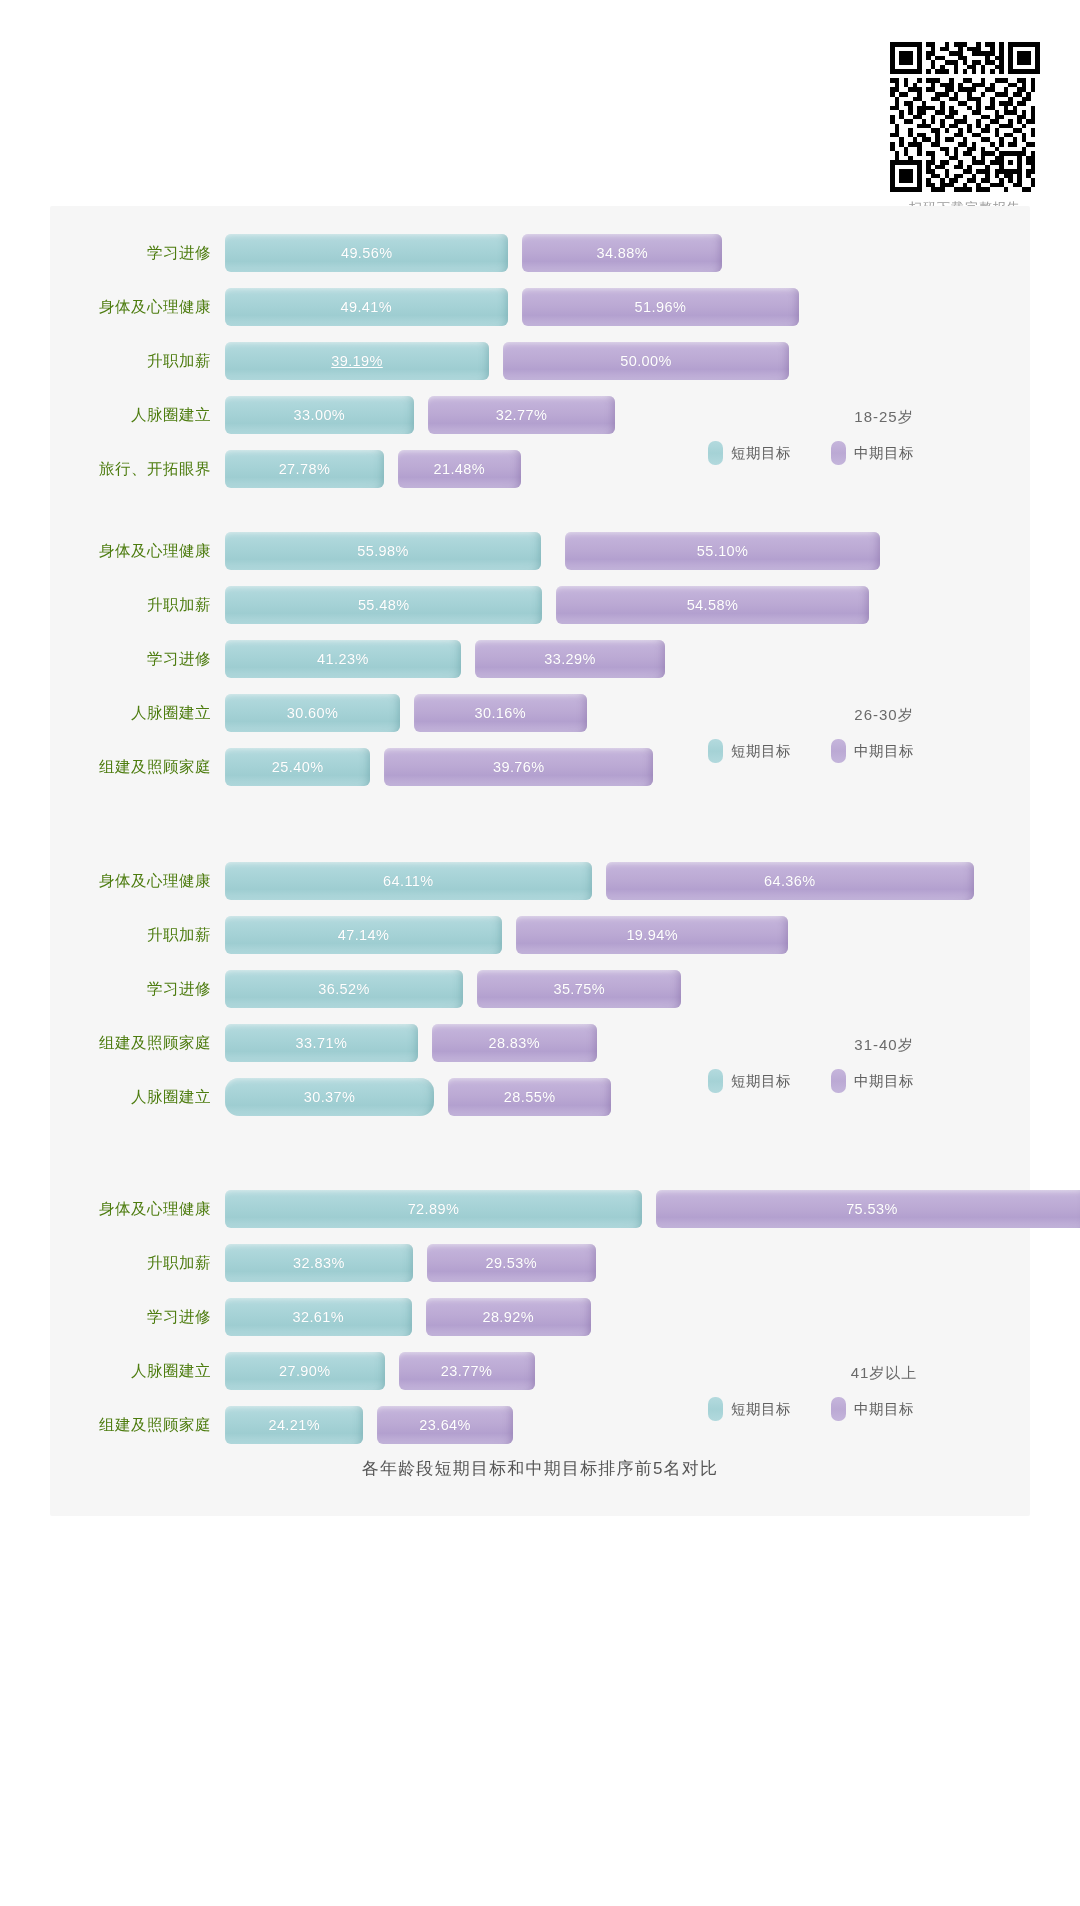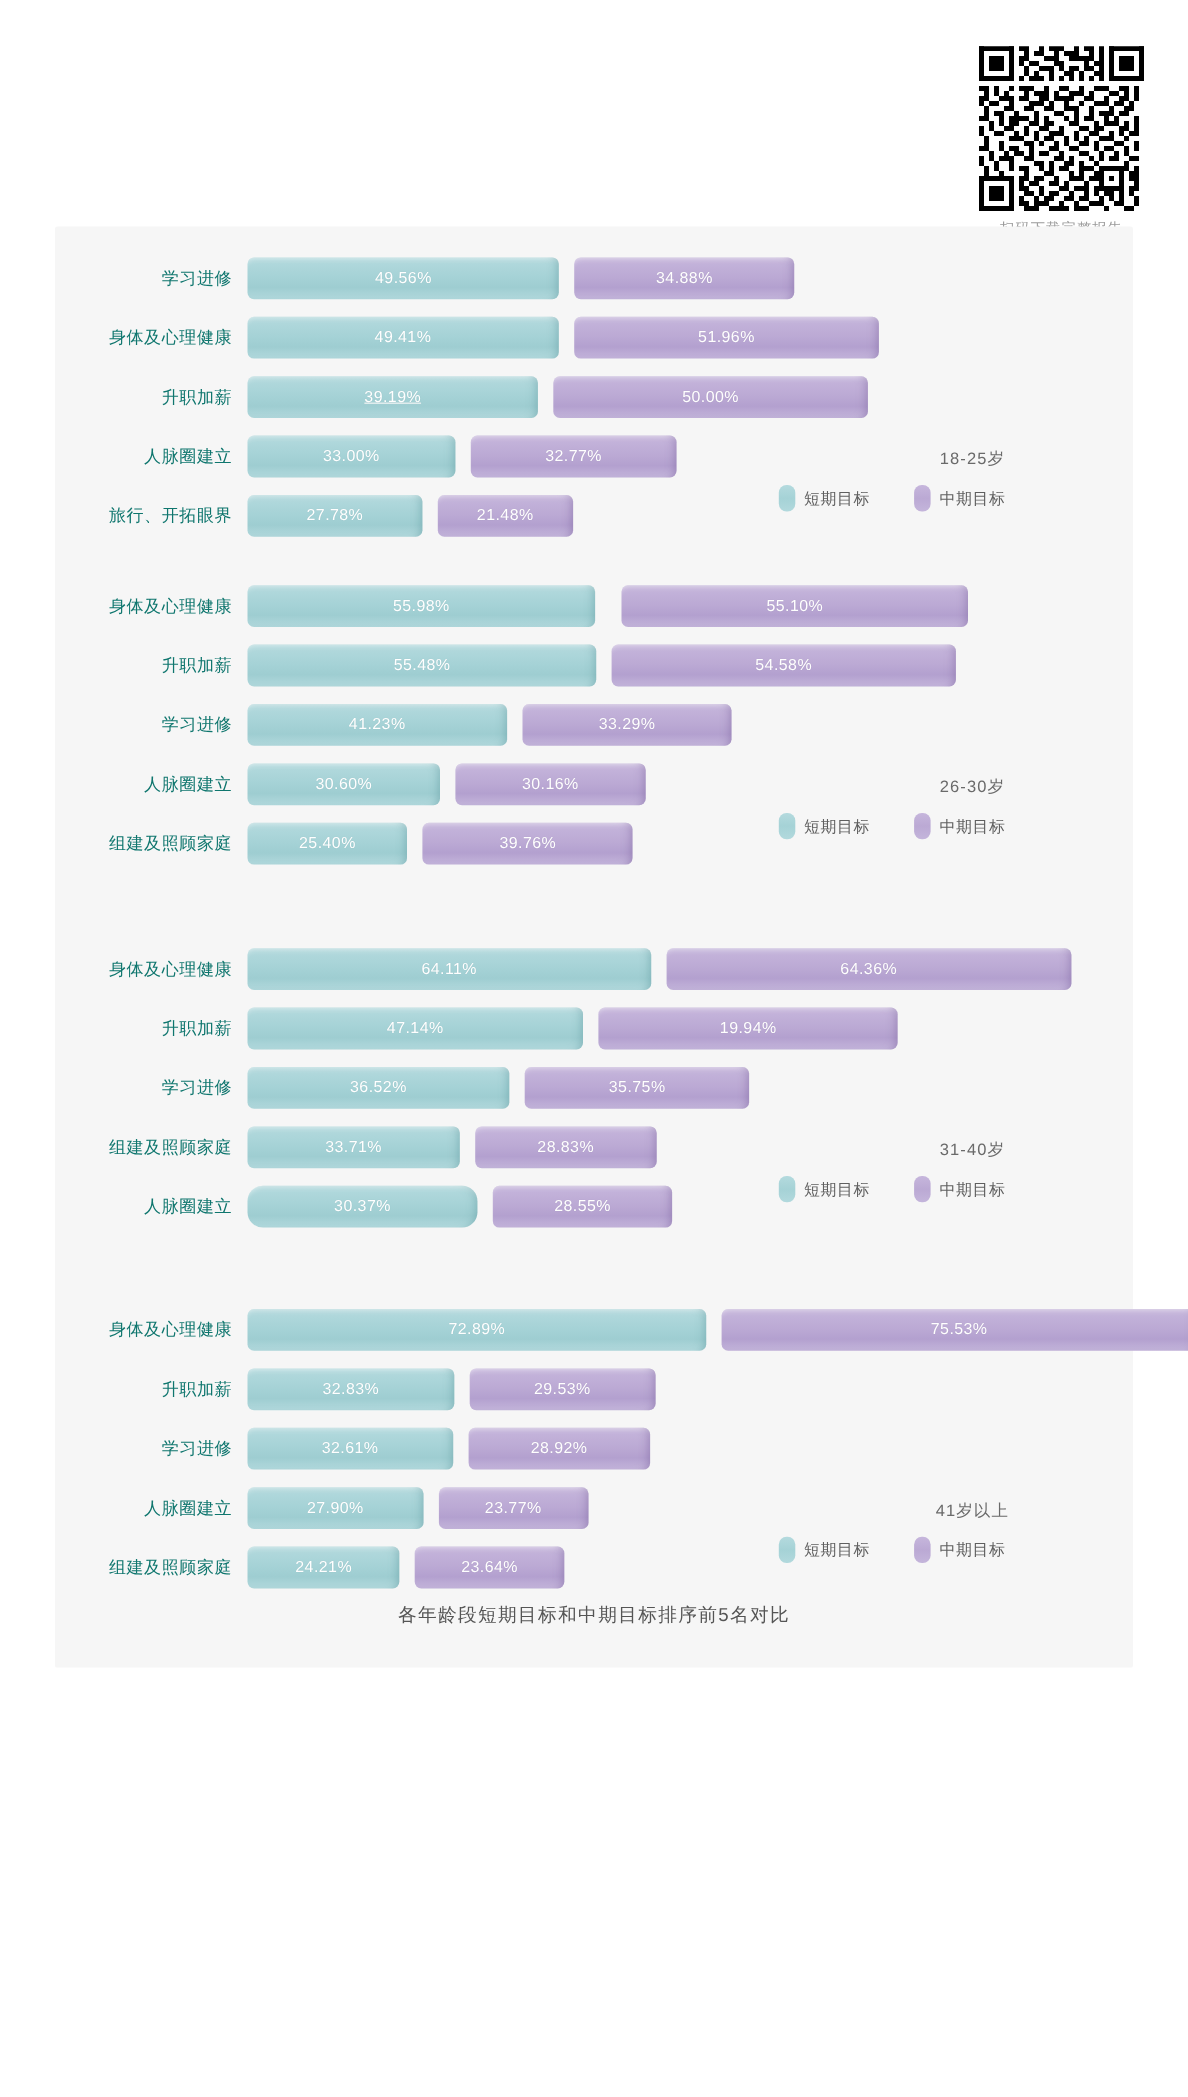--- a/index.html
+++ b/index.html
@@ -63,21 +63,21 @@
     align-items: center;
     height: 52px;
     margin-bottom: 0px;
   }
   .cat-label {
     width: 175px;
     flex: 0 0 175px;
     text-align: right;
     padding-right: 14px;
     font-size: 15.5px;
-    color: #0f766e;
+    color: #4d7c0f;
     letter-spacing: 0.5px;
     white-space: nowrap;
   }
   .bars {
     position: relative;
     flex: 1 1 auto;
     display: flex;
     align-items: center;
     height: 100%;
   }
@@ -564,21 +564,21 @@
                 </div>
               </div>
             </div>
             <div class="row" style="height: 54px;">
               <div class="cat-label">组建及照顾家庭</div>
               <div class="bars">
                 <div class="bar short" style="width: 145.288px;">
                   <span>25.40%</span>
                 </div>
                 <div class="bar-gap"></div>
-                <div class="bar mid" style="width: 191px;">
+                <div class="bar mid" style="width: 269px;">
                   <span>39.76%</span>
                 </div>
               </div>
             </div>
           </div>
           <div class="group-meta" style="top: 190px;">
             <div class="age-label">26-30岁</div>
             <div class="legend">
               <div class="legend-item">
                 <span class="legend-swatch short"></span>
@@ -601,21 +601,21 @@
                 </div>
                 <div class="bar-gap"></div>
                 <div class="bar mid" style="width: 368.139px;">
                   <span>64.36%</span>
                 </div>
               </div>
             </div>
             <div class="row" style="height: 54px;">
               <div class="cat-label">升职加薪</div>
               <div class="bars">
-                <div class="bar short" style="width: 305px;">
+                <div class="bar short" style="width: 277px;">
                   <span>47.14%</span>
                 </div>
                 <div class="bar-gap"></div>
                 <div class="bar mid" style="width: 272.386px;">
                   <span>19.94%</span>
                 </div>
               </div>
             </div>
             <div class="row" style="height: 54px;">
               <div class="cat-label">学习进修</div>

